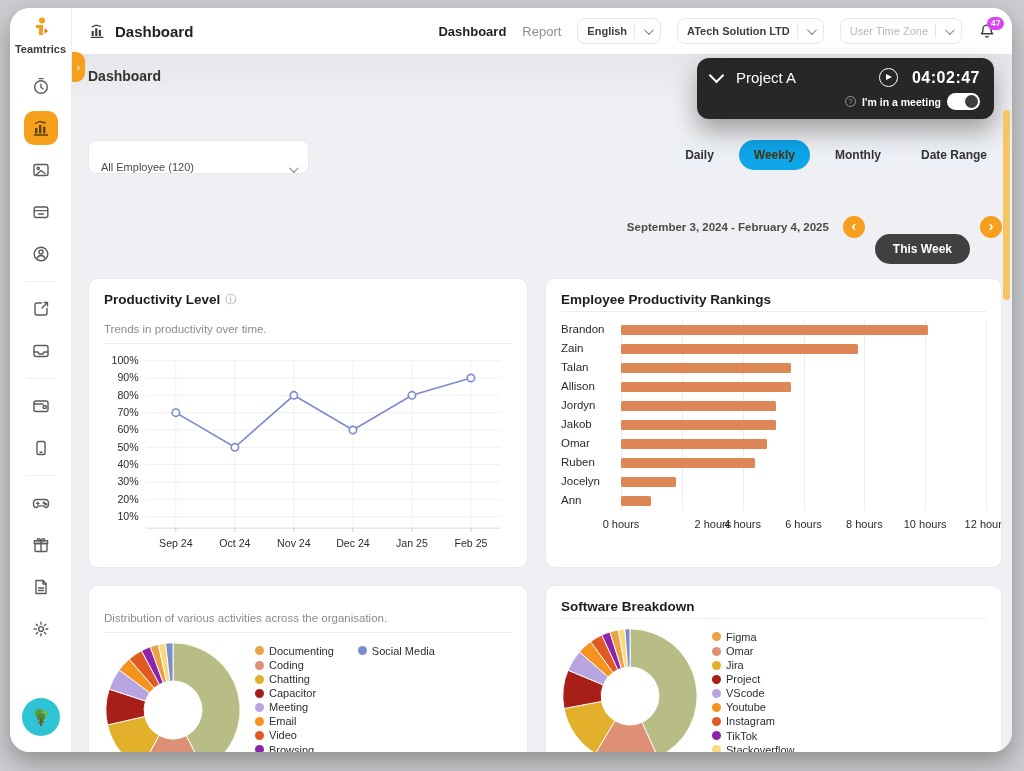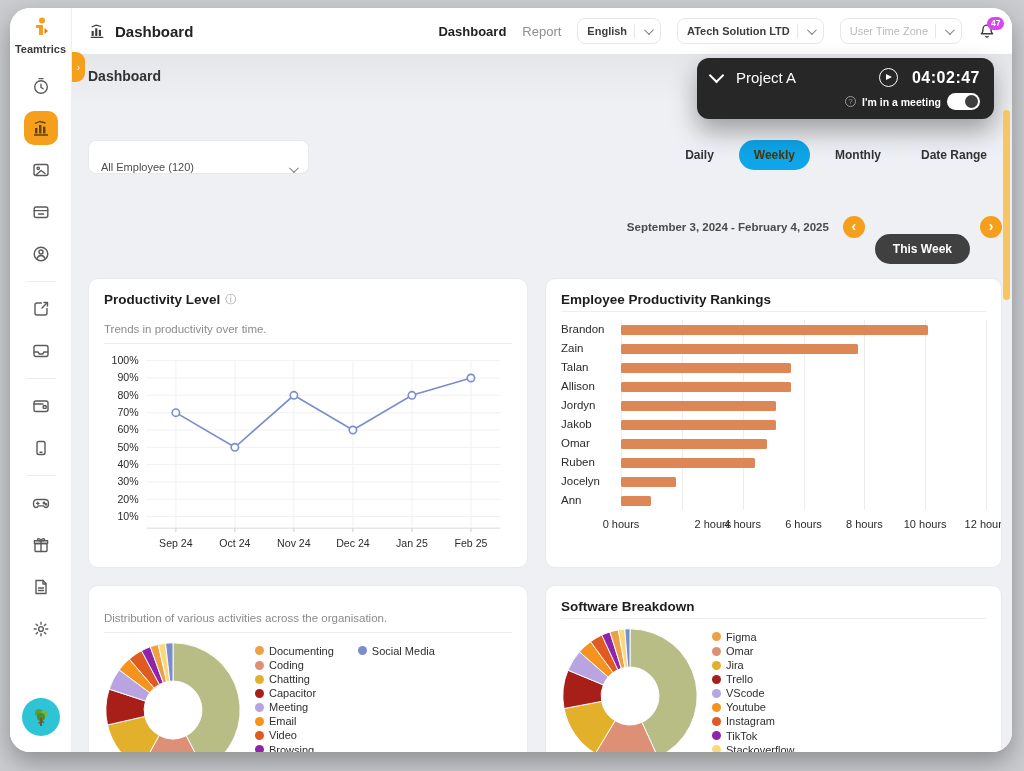--- a/index.html
+++ b/index.html
@@ -540,21 +540,21 @@
                   <div class="li">
                     <i style="background: rgb(222, 144, 119);"></i>
                     <span>Omar</span>
                   </div>
                   <div class="li">
                     <i style="background: rgb(226, 176, 42);"></i>
                     <span>Jira</span>
                   </div>
                   <div class="li">
                     <i style="background: rgb(168, 30, 24);"></i>
-                    <span>Trello</span>
+                    <span>Project</span>
                   </div>
                   <div class="li">
                     <i style="background: rgb(184, 164, 224);"></i>
                     <span>VScode</span>
                   </div>
                   <div class="li">
                     <i style="background: rgb(244, 148, 30);"></i>
                     <span>Youtube</span>
                   </div>
                   <div class="li">

